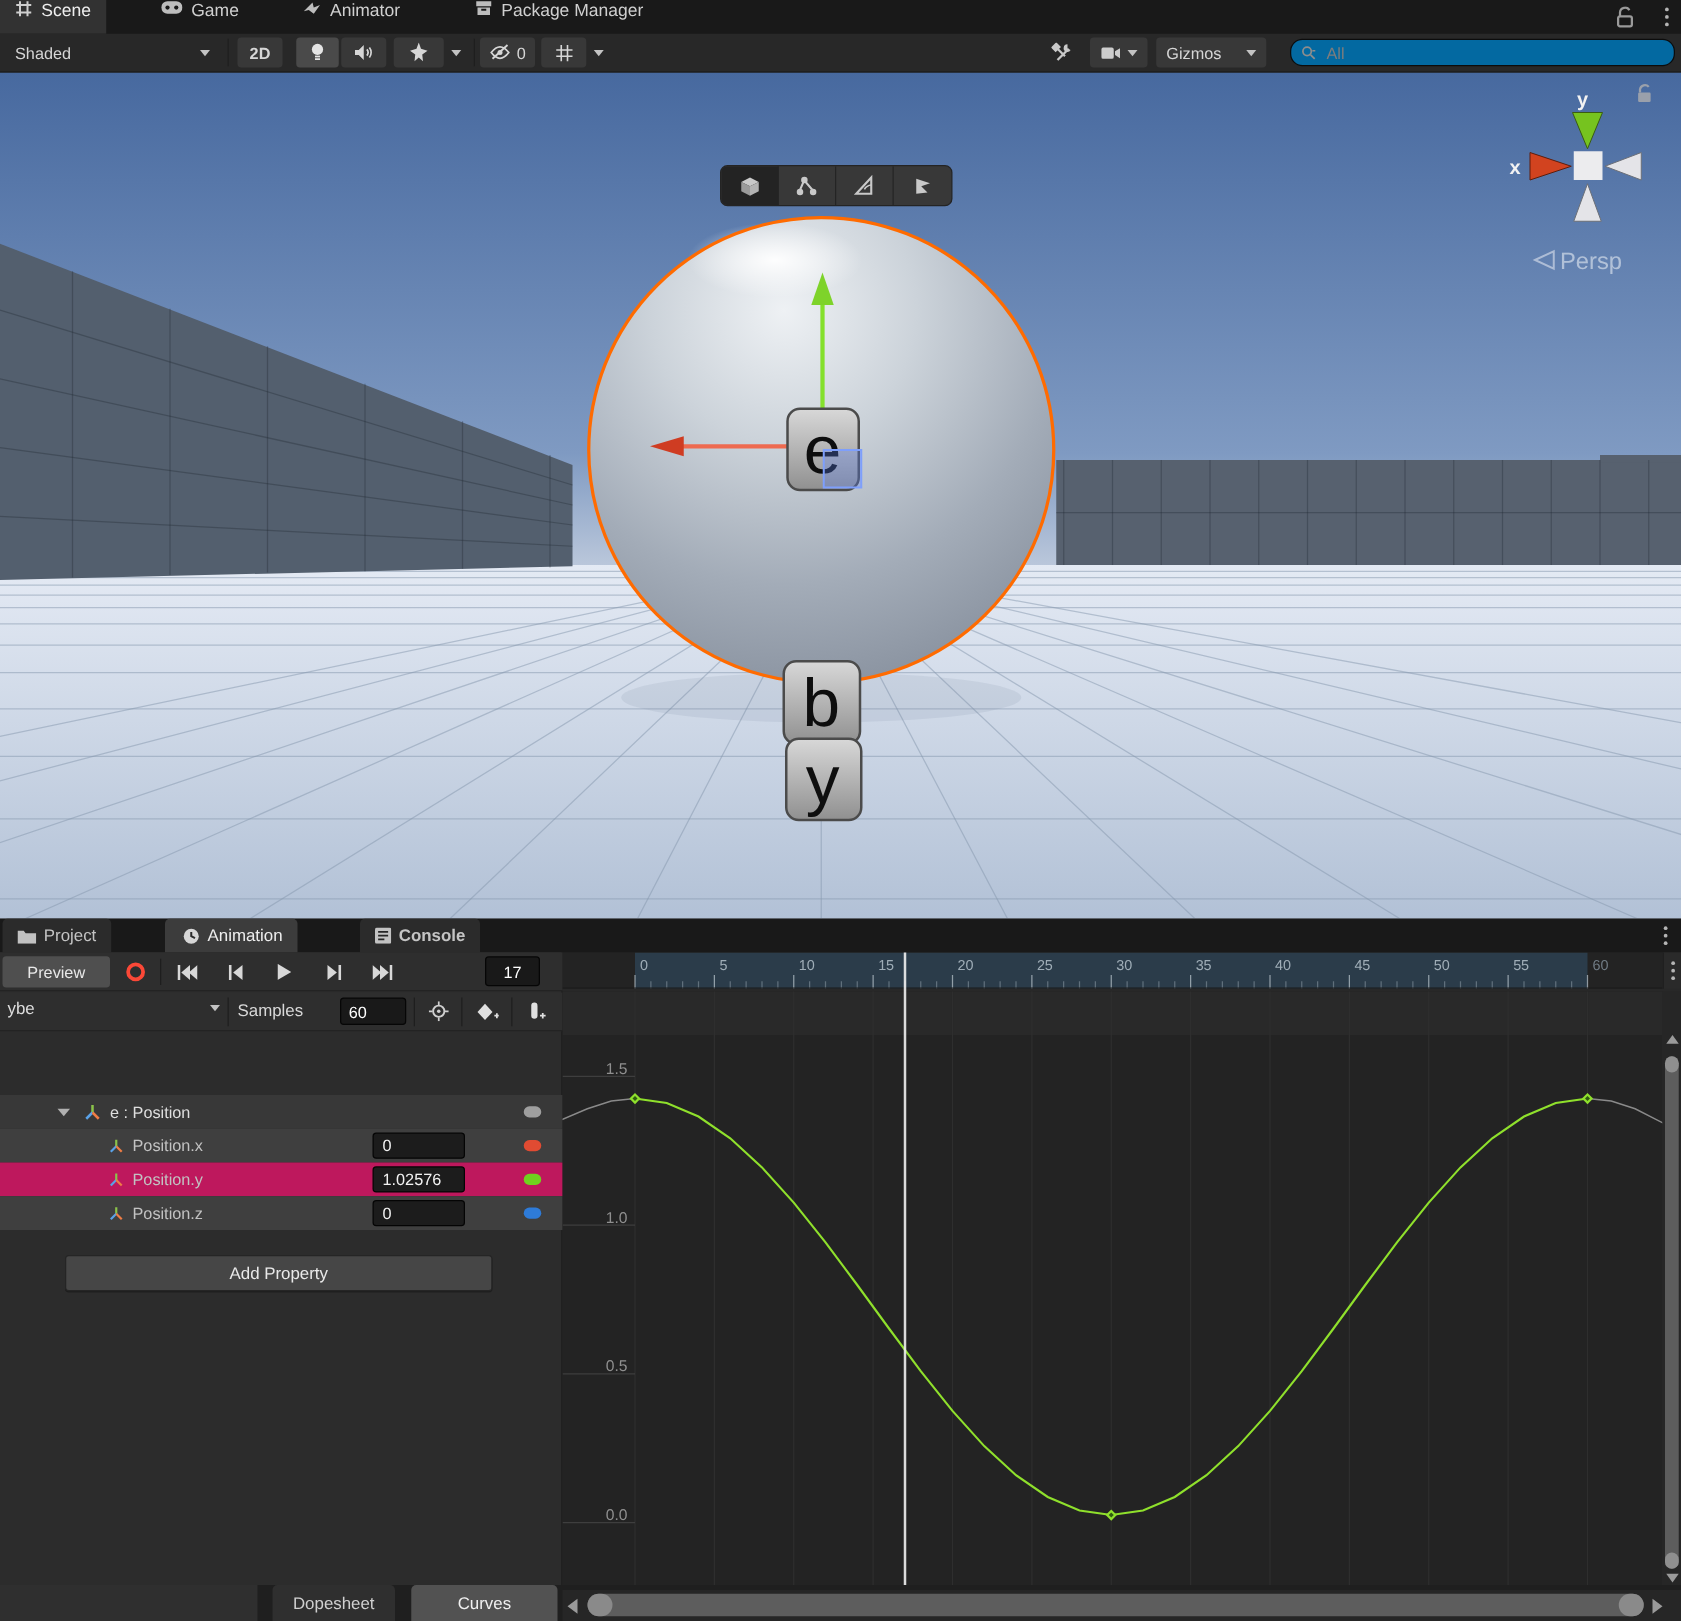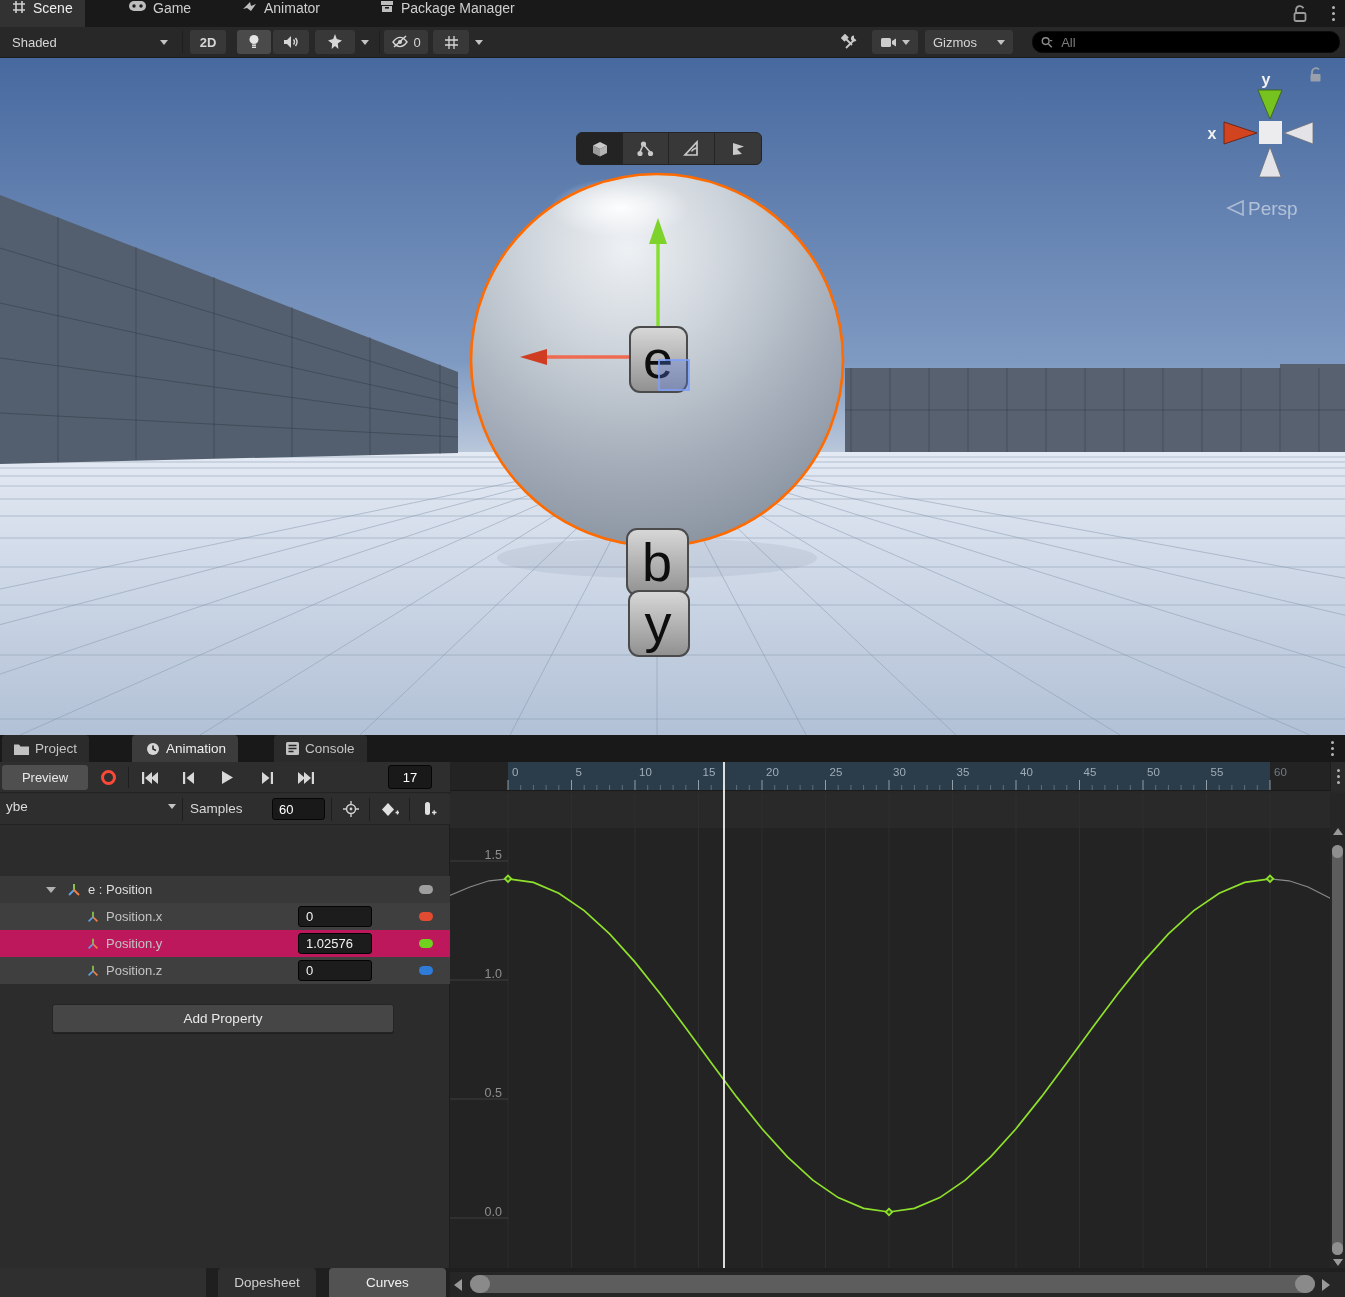--- a/index.html
+++ b/index.html
@@ -9,21 +9,21 @@
   
   .titlebar{position:absolute;left:0;top:0;width:1345px;height:27px;background:#191919;}
   .ttab{position:absolute;top:0;height:27px;display:flex;align-items:flex-start;gap:7px;padding:0 12px;color:#cfcfcf;font-size:14px;white-space:nowrap;}
   .ttab.active{background:#323232;color:#eee;}
   
   .scenebar{position:absolute;left:0;top:27px;width:1345px;height:31px;background:#282828;border-bottom:1px solid #1c1c1c;}
   .tbtn{position:absolute;top:3px;height:24px;background:#383838;border-radius:3px;display:flex;align-items:center;justify-content:center;color:#d6d6d6;font-size:13px;}
   .tbtn.flat{background:transparent;}
   .caret{width:0;height:0;border-left:4px solid transparent;border-right:4px solid transparent;border-top:5px solid #c3c3c3;display:inline-block;}
   .vsep{position:absolute;top:4px;width:1px;height:22px;background:#1e1e1e;}
-  .searchbox{position:absolute;top:4px;height:22px;background:#000000;border:1px solid #0c0c0c;border-radius:10px;display:flex;align-items:center;padding:0 8px;gap:6px;}
+  .searchbox{position:absolute;top:4px;height:22px;background:#0369a1;border:1px solid #0c0c0c;border-radius:10px;display:flex;align-items:center;padding:0 8px;gap:6px;}
   .searchbox input{background:transparent;border:none;outline:none;color:#bbb;font-size:13px;width:100%;}
   .searchbox input::placeholder{color:#7d7d7d;}
   
   .viewport{position:absolute;left:0;top:58px;width:1345px;height:677px;}
   .ovl-toolbar{position:absolute;left:576px;top:74px;display:flex;background:#383838;border-radius:6px;overflow:hidden;border:1px solid #242424;}
   .ovl-btn{width:46px;height:31px;display:flex;align-items:center;justify-content:center;border-right:1px solid #242424;}
   .ovl-btn:last-child{border-right:none;}
   .ovl-btn.active{background:#232323;}
   
   .bottom{position:absolute;left:0;top:735px;width:1345px;height:562px;background:#282828;}
@@ -316,21 +316,21 @@
           </svg>
         <span>Project</span>
       </div>
       <div class="ptab active" style="left:132px;padding-left:14px;">
         <svg width="14" height="14" viewBox="0 0 14 14">
             <circle cx="7" cy="7" r="6" fill="#d6d6d6"></circle>
             <path d="M7 3.5 V7 L10 8.5" stroke="#2b2b2b" stroke-width="1.6" fill="none"></path>
           </svg>
         <span>Animation</span>
       </div>
-      <div class="ptab" style="left:274px;">
+      <div class="ptab" style="left:288px;font-weight:bold;">
         <svg width="13" height="13" viewBox="0 0 13 13">
             <rect x="0" y="0" width="13" height="13" rx="1.5" fill="#c2c2c2"></rect>
             <path d="M2.5 3.5h8M2.5 6.5h8M2.5 9.5h5" stroke="#262626" stroke-width="1.3"></path>
           </svg>
         <span>Console</span>
       </div>
       <div class="kebab abs" style="left:1325px;top:5px;width:14px;height:17px;">
           <i></i>
           <i></i>
           <i></i>

